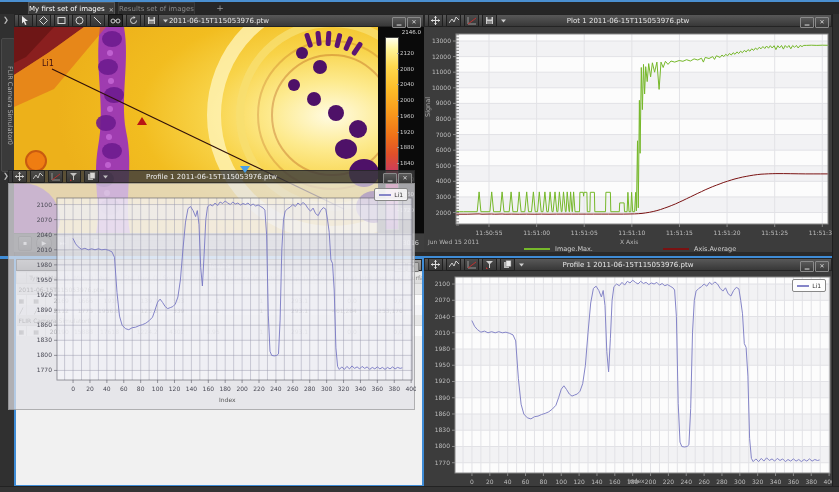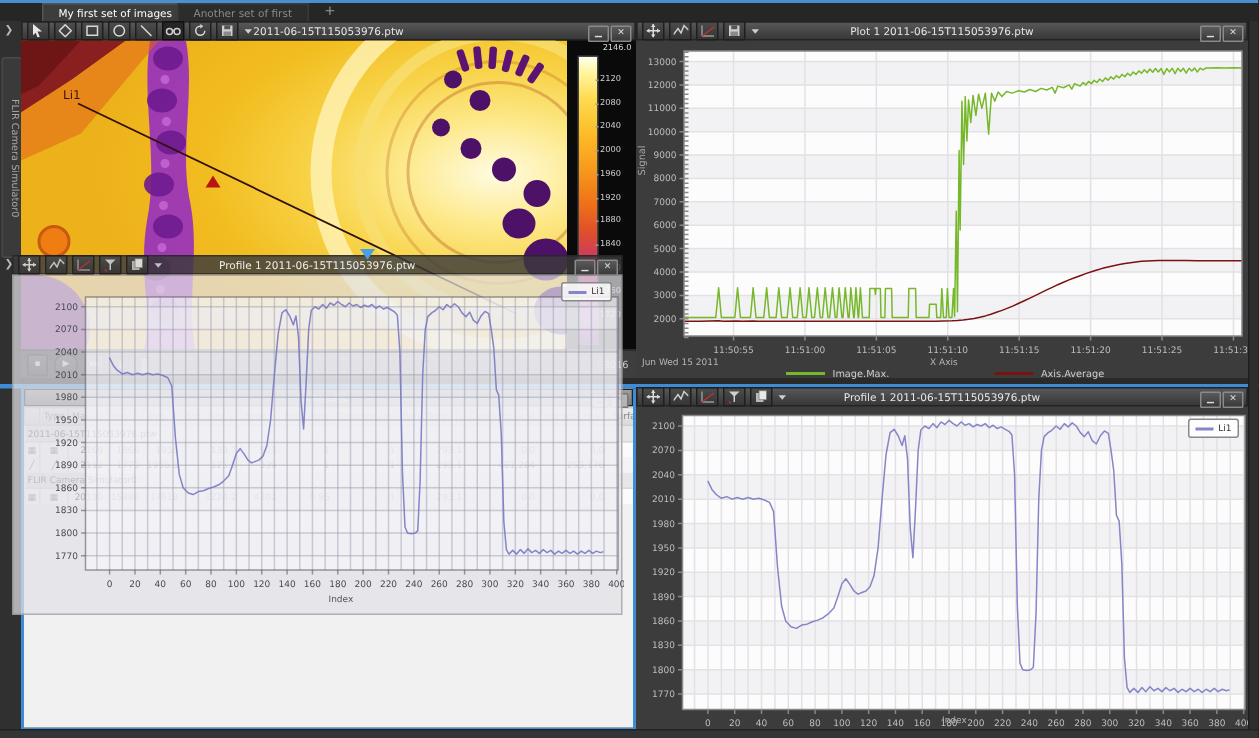--- a/index.html
+++ b/index.html
@@ -3,21 +3,21 @@
 <meta charset="utf-8">
 <style>
   html,body{margin:0;padding:0;background:#222;}
   #root{position:relative;width:839px;height:492px;background:#2a2a2a;overflow:hidden;
         font-family:"DejaVu Sans",sans-serif;color:#ddd;}
   .abs{position:absolute;}
   
   #top-border{left:0;top:0;width:839px;height:2px;background:#4a8fd0;}
   #tabbar{left:0;top:2px;width:839px;height:12px;background:#262626;border-bottom:1px solid #1c1c1c;}
   .tab{position:absolute;top:0;height:12px;display:flex;align-items:center;gap:4px;
-       padding:0 10px;font-size:7px;white-space:nowrap;}
+       padding:0 0;font-size:7px;white-space:nowrap;}
   .tab.active{background:#3d3d3d;color:#fff;border:1px solid #555;border-bottom:none;}
   .tab.inactive{color:#8a8a8a;background:#2c2c2c;border:1px solid #3a3a3a;border-bottom:none;}
   .tab .x{font-size:6px;color:#bbb;}
   #new-tab{position:absolute;top:0;left:214px;width:12px;height:12px;color:#999;font-size:9px;
            display:flex;align-items:center;justify-content:center;}
   
   #leftstrip{left:0;top:14px;width:14px;height:478px;background:#303030;border-right:1px solid #1e1e1e;}
   #leftstrip .chev{position:absolute;left:3px;color:#b8b8b8;font-size:7px;}
   #side-vtext{position:absolute;left:1px;top:24px;width:12px;height:132px;background:#3a3a3a;
       color:#a8a8a8;font-size:6.5px;writing-mode:vertical-rl;text-align:center;overflow:hidden;
@@ -103,21 +103,21 @@
 
 <div id="root">
 
   <div class="abs" id="top-border"></div>
   <div class="abs" id="tabbar">
     <div class="tab active" style="left:28px;">
       <span>My first set of images</span>
       <span class="x">✕</span>
     </div>
     <div class="tab inactive" style="left:118px;">
-      <span>Another set of first</span>
+      <span>Results set of images</span>
     </div>
     <div id="new-tab">+</div>
   </div>
 
   <div class="abs" id="leftstrip">
     <span class="chev" style="top:2px;">❯</span>
     <div id="side-vtext">FLIR Camera Simulator0</div>
     <span class="chev" style="top:158px;">❯</span>
   </div>
 

